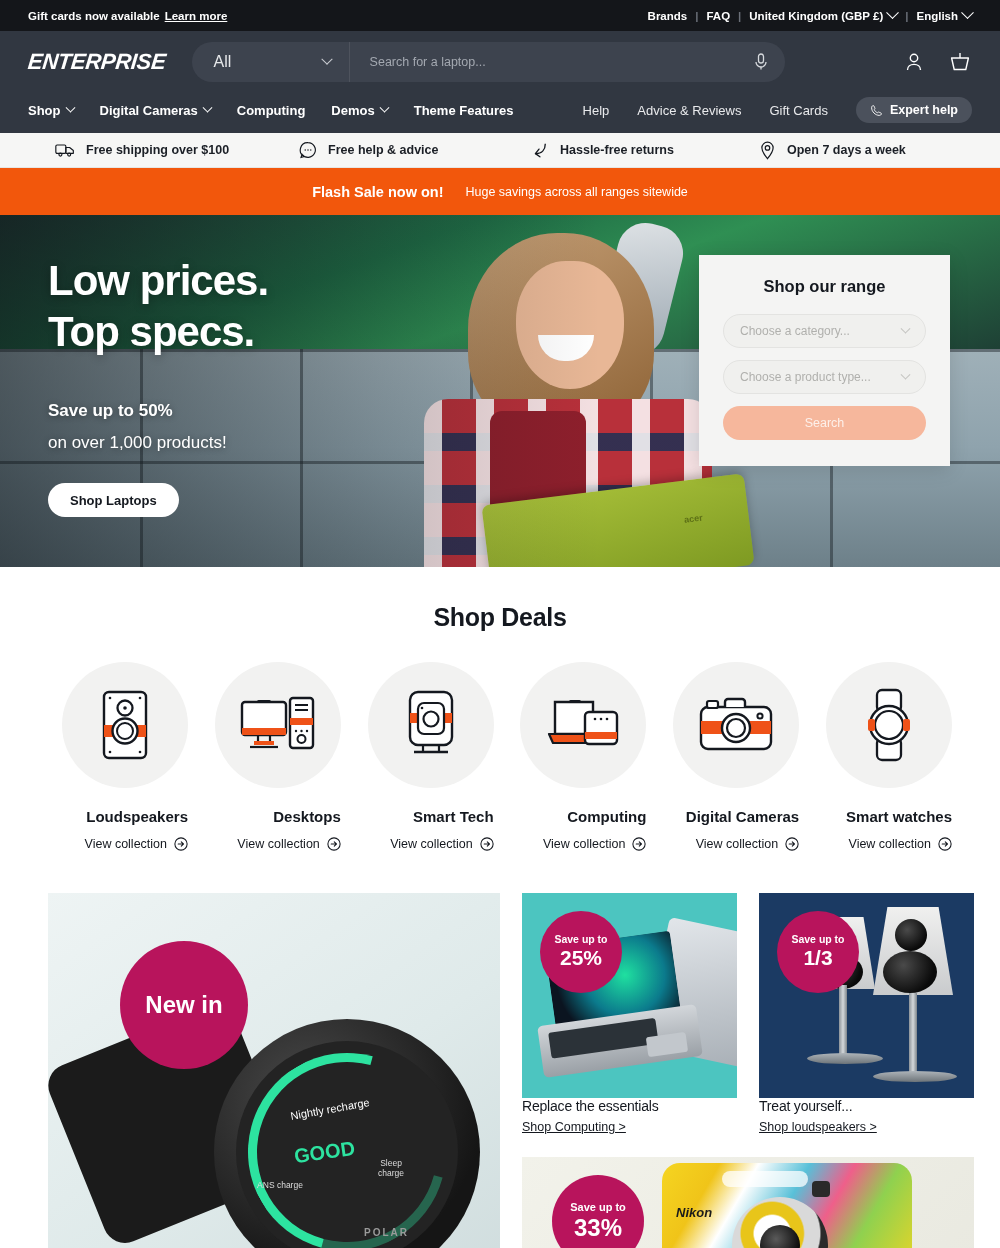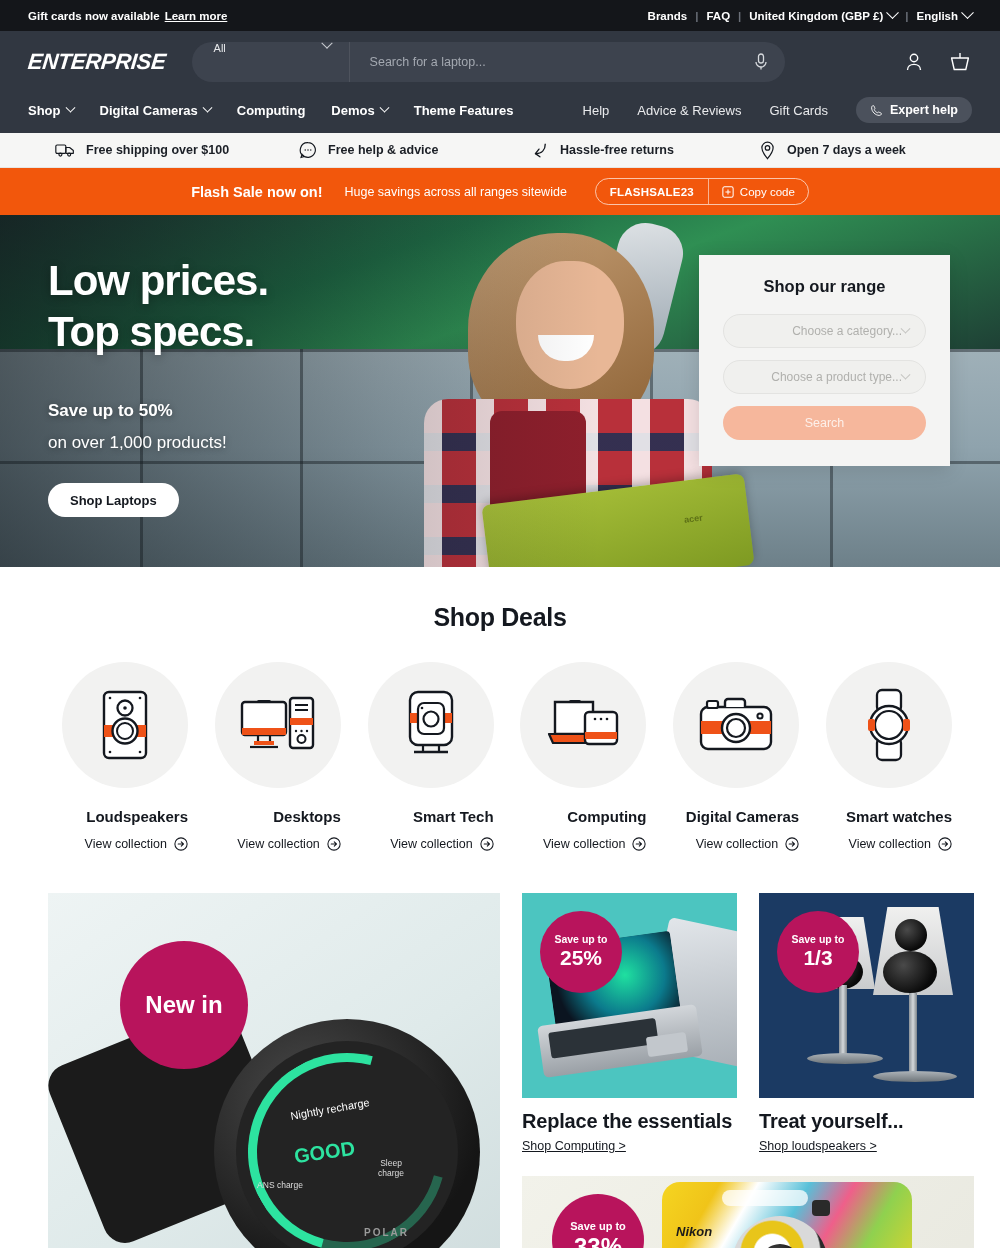--- a/index.html
+++ b/index.html
@@ -31,23 +31,23 @@
   .logo {
     font-size: 22px; font-weight: 800; font-style: italic; color:#ffffff;
     letter-spacing: -0.3px; transform: skewX(-6deg); white-space: nowrap;
   }
   .searchwrap {
     flex: 1; max-width: 593px; margin-left: 6px;
     height: 40px; background: #3d434e; border-radius: 20px;
     display: flex; align-items: center;
   }
   .search-scope {
-    width: 158px; height: 100%; display:flex; 
+    width: 158px; height: 100%; display:flex; align-items:center;
     justify-content: space-between; padding: 0 18px 0 22px;
-    border-right: 1px solid #4e535d; color:#e6e8ea; font-size: 11px;
+    border-right: 1px solid #4e535d; color:#e6e8ea; font-size: 16px;
   }
   .search-scope .chev { width:8px;height:8px;border-color:#c9ccd1; }
   .search-field { flex:1; display:flex; align-items:center; padding: 0 16px 0 20px; }
   .search-field input {
     flex:1; background: transparent; border:0; outline:0;
     color:#e8eaec; font-size:12.5px; font-family:inherit;
   }
   .search-field input::placeholder { color:#a3a8b0; }
   .header-icons { margin-left:auto; display:flex; align-items:center; gap:22px; }
   .icn { cursor:pointer; display:block; }
@@ -136,21 +136,21 @@
     background:#f4f4f3; padding: 22px 24px 26px;
     box-shadow: 0 4px 18px rgba(0,0,0,.13);
   }
   .range-title { text-align:center; font-size:16.5px; font-weight:700; margin-bottom:18px; }
   .range-sel {
     height:34px; border-radius:18px; display:flex; align-items:center;
     justify-content:space-between; padding:0 16px; margin-bottom:12px;
     font-size:12px; cursor:pointer;
   }
   .range-sel.active { background:#fff; border:1px solid #d9d9d7; color:#14181f; font-weight:700; }
-  .range-sel.muted  { background:#f0f0ee; border:1px solid #e3e3e1; color:#b0b0ad;justify-content:flex-end; }
+  .range-sel.muted  { background:#f0f0ee; border:1px solid #e3e3e1; color:#b0b0ad; }
   .range-sel .chev { width:7px;height:7px;border-width:1.6px; }
   .range-sel.muted .chev { border-color:#c3c3c0; }
   .range-btn {
     height:34px; border-radius:18px; background:#f6b79c; color:#fdf0ea;
     display:flex;align-items:center;justify-content:center;font-size:12.5px;
     margin-top:8px; cursor:pointer;
   }
 
   
   .deals { padding: 36px 0 0; }
@@ -217,21 +217,21 @@
     display:flex; flex-direction:column; align-items:center; justify-content:center; text-align:center;
   }
   .badge-newin { left:72px; top:48px; width:128px; height:128px; font-size:24px; font-weight:700; }
   .badge-sm { width:82px; height:82px; left:18px; top:18px; }
   .badge-sm .b-top { font-size:10.5px; font-weight:600; line-height:1.1; }
   .badge-sm .b-big { font-size:21px; font-weight:700; line-height:1.15; margin-top:1px;}
   .badge-md { width:92px; height:92px; left:30px; top:18px; }
   .badge-md .b-top { font-size:11px; font-weight:600; }
   .badge-md .b-big { font-size:24px; font-weight:700; margin-top:1px;}
 
-  .promo-title { margin-top:12px; font-size:20px; font-weight:700; letter-spacing:-.2px;}
+  .promo-title { font-size:14px; font-weight:400; letter-spacing:-.2px;}
   .promo-link { margin-top:6px; font-size:12.5px; text-decoration:underline; color:#14181f; display:inline-block; cursor:pointer;}
 </style>
 </head>
 <body>
 
 <div class="announce">
   <div class="announce-left">
     <span>Gift cards now available</span>
     <a href="#">Learn more</a>
   </div>
@@ -348,32 +348,20 @@
       <path d="M9 1.4c3.6 0 6.5 2.9 6.5 6.5 0 4.8-6.5 12.6-6.5 12.6S2.5 12.7 2.5 7.9C2.5 4.3 5.4 1.4 9 1.4z" fill="none" stroke="#14181f" stroke-width="1.4"></path>
       <circle cx="9" cy="8" r="2.6" fill="none" stroke="#14181f" stroke-width="1.4"></circle>
     </svg>
     <span>Open 7 days a week</span>
   </div>
 </div>
 
 <div class="flash">
   <span class="flash-title">Flash Sale now on!</span>
   <span class="flash-sub">Huge savings across all ranges sitewide</span>
-  <div class="code-pill">
-    <span class="code-val">FLASHSALE23</span>
-    <span class="code-divider"></span>
-    <span class="code-copy">
-      <svg width="12" height="12" viewBox="0 0 14 14">
-        <rect x="1" y="1" width="12" height="12" rx="2" fill="none" stroke="#fff" stroke-width="1.2"></rect>
-        <line x1="7" y1="4" x2="7" y2="10" stroke="#fff" stroke-width="1.2"></line>
-        <line x1="4" y1="7" x2="10" y2="7" stroke="#fff" stroke-width="1.2"></line>
-      </svg>
-      <span>Copy code</span>
-    </span>
-  </div>
 </div>
 
 <div class="hero">
   <div class="hero-bg">
     <div class="hero-sky"></div>
     <div class="hero-wall"></div>
     <div class="hero-mull" style="left:0;top:134px;width:100%;height:3px;"></div>
     <div class="hero-mull" style="left:0;top:246px;width:100%;height:3px;"></div>
     <div class="hero-mull" style="left:140px;top:134px;width:3px;height:218px;"></div>
     <div class="hero-mull" style="left:300px;top:134px;width:3px;height:218px;"></div>

